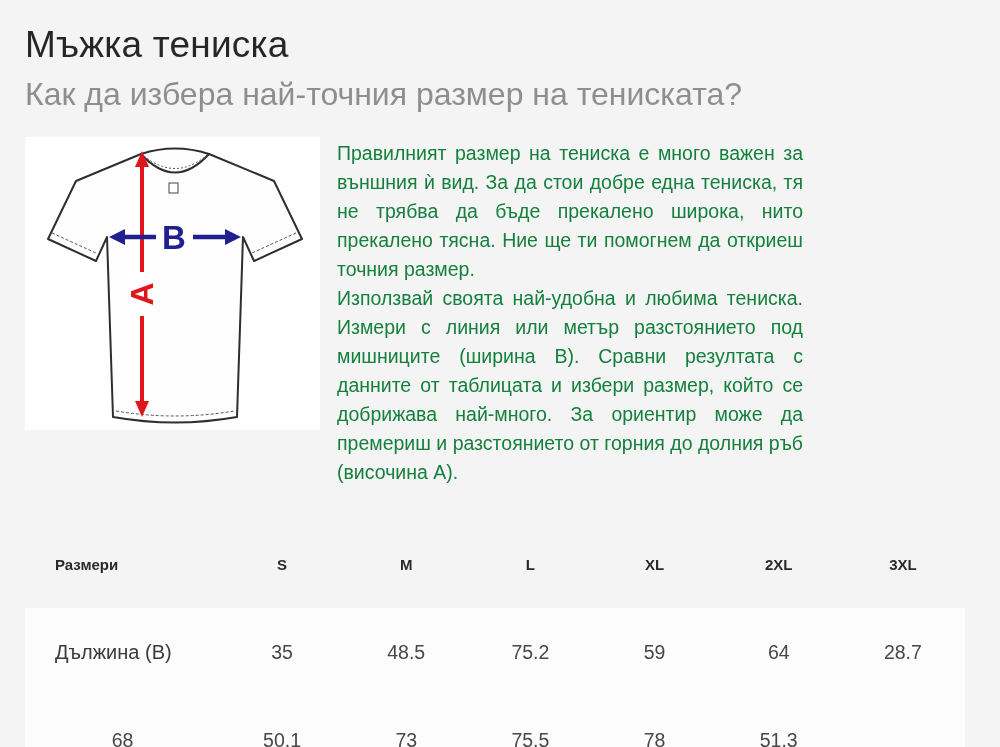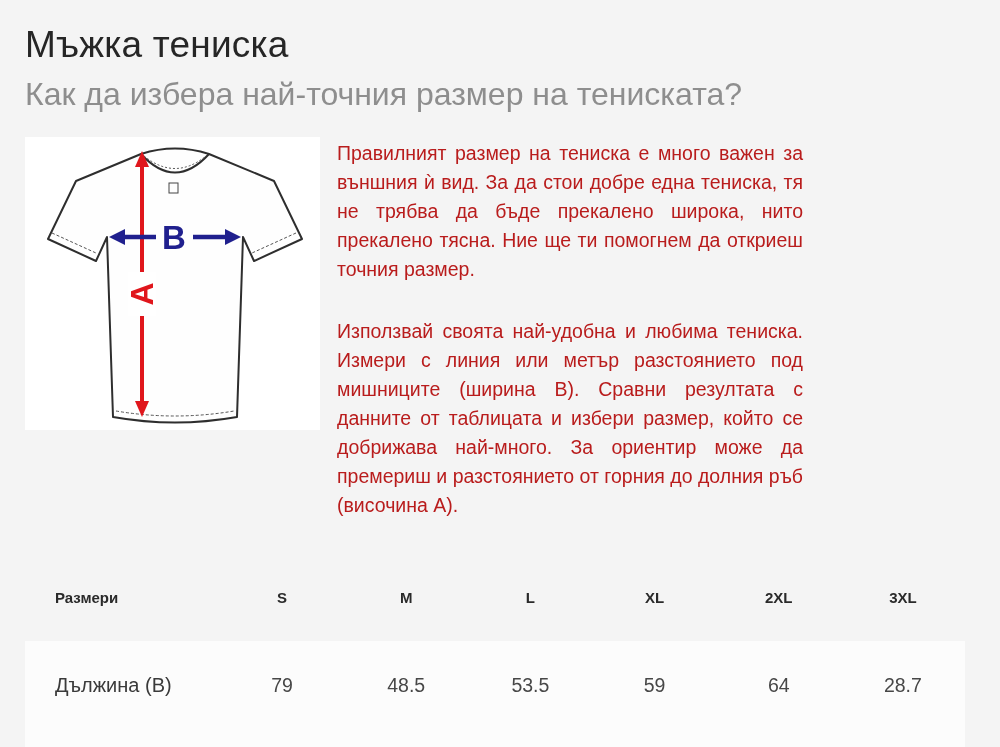--- a/index.html
+++ b/index.html
@@ -23,24 +23,24 @@
 
   .content-row { display: flex; gap: 17px; margin-top: 25px; }
 
   .diagram-box {
     width: 295px; height: 293px; background: #ffffff; flex: 0 0 auto;
   }
   .diagram-box svg { display: block; width: 295px; height: 293px; }
 
   .intro-text {
     flex: 1; font-size: 19.5px; line-height: 29px;
-    color: #b91c1c; text-align: justify; padding-top: 2px;
+    color: #15803d; text-align: justify; padding-top: 2px;
   }
   .intro-text p { margin: 0; }
-  .intro-text p + p { margin-top: 33px; }
+  .intro-text p + p { }
 
   .size-table { margin-top: 33px; width: 940px; }
   .trow {
     display: grid;
     grid-template-columns: 195px repeat(6, 1fr);
     align-items: center; height: 88px;
   }
   .t-head .trow { font-weight: 700; font-size: 15px; color: #2a2a2a; }
   .t-body { background: #fcfcfc; }
   .t-body .trow { font-size: 19.5px; color: #474747; }
@@ -103,23 +103,23 @@
         <div class="cell-val">M</div>
         <div class="cell-val">L</div>
         <div class="cell-val">XL</div>
         <div class="cell-val">2XL</div>
         <div class="cell-val">3XL</div>
       </div>
     </div>
     <div class="t-body">
       <div class="trow">
         <div class="cell-label">Дължина (B)</div>
-        <div class="cell-val">79</div>
+        <div class="cell-val">35</div>
         <div class="cell-val">48.5</div>
-        <div class="cell-val">53.5</div>
+        <div class="cell-val">75.2</div>
         <div class="cell-val">59</div>
         <div class="cell-val">64</div>
         <div class="cell-val">28.7</div>
       </div>
       <div class="trow">
         <div class="cell-val">68</div>
         <div class="cell-val">50.1</div>
         <div class="cell-val">73</div>
         <div class="cell-val">75.5</div>
         <div class="cell-val">78</div>

